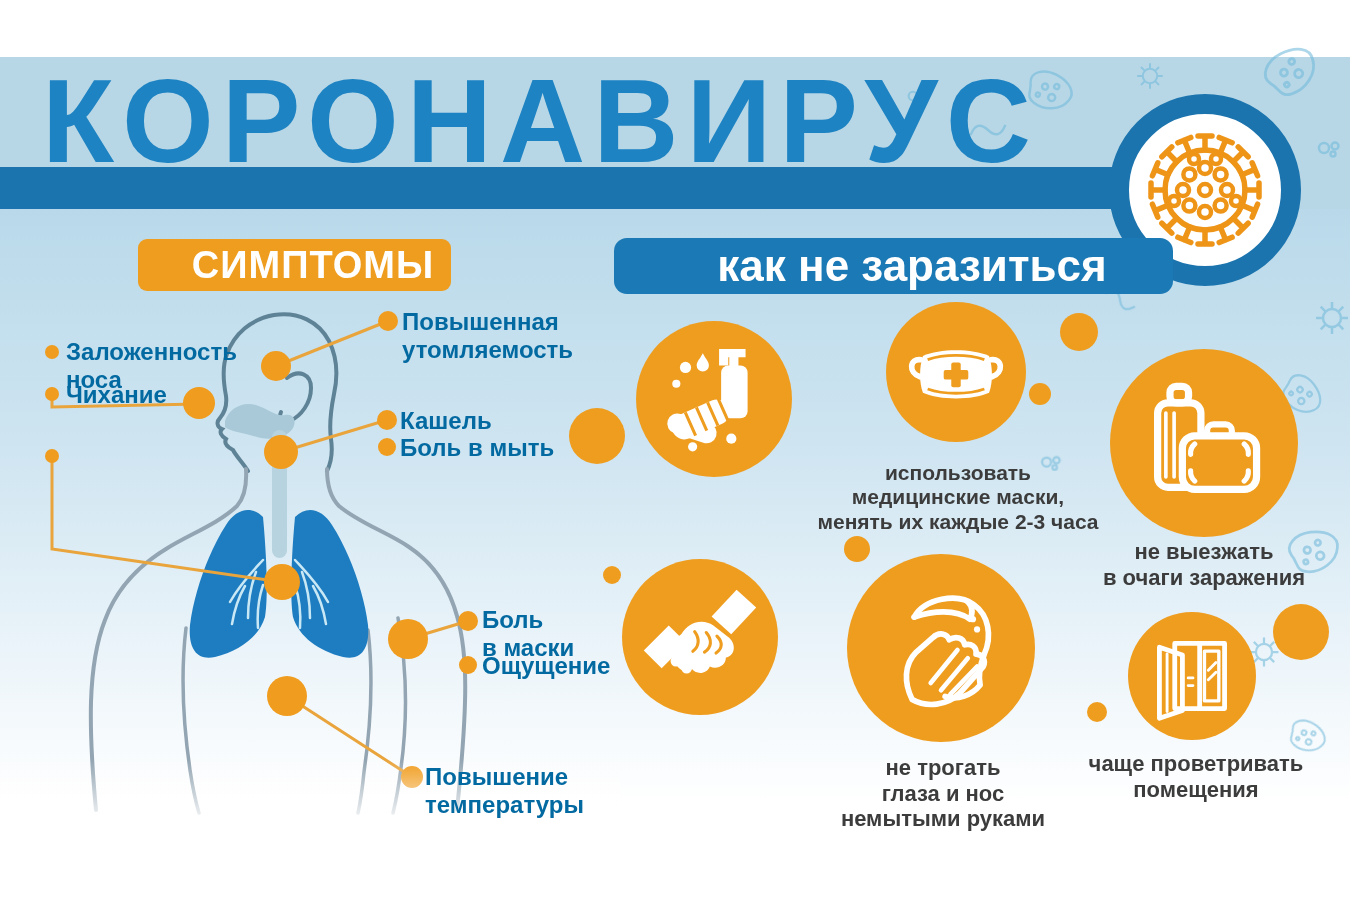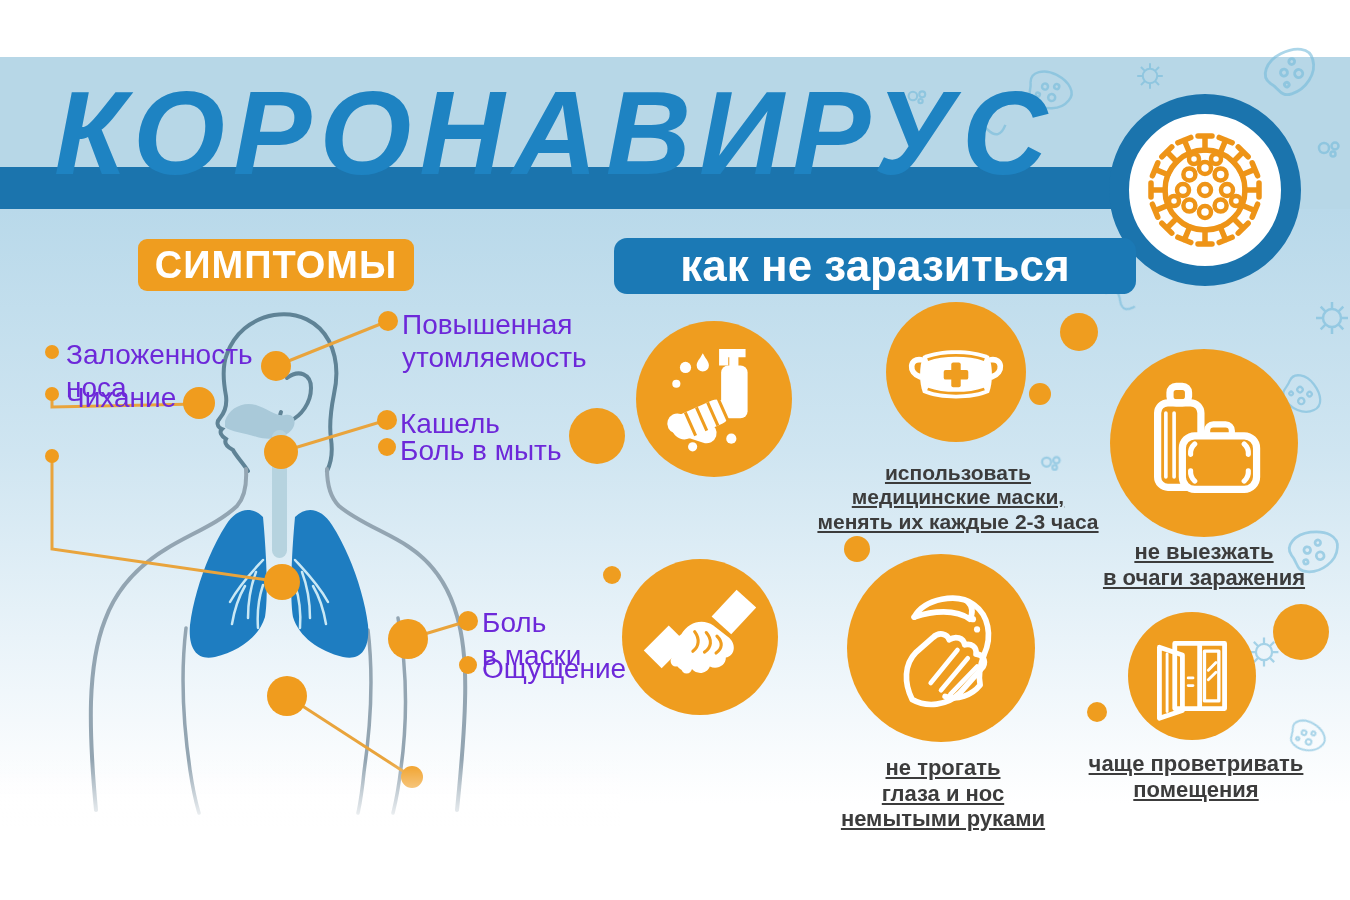--- a/index.html
+++ b/index.html
@@ -6,31 +6,31 @@
   .canvas{position:relative;width:1350px;height:900px;background:#ffffff;overflow:hidden;
           font-family:"Liberation Sans", sans-serif;}
   .band{position:absolute;left:0;top:57px;width:1350px;height:152px;background:#b7d7e7;}
   .bar{position:absolute;left:0;top:167px;width:1118px;height:42px;background:#1b74ad;}
   .main-bg{position:absolute;left:0;top:209px;width:1350px;height:691px;
            background:linear-gradient(180deg,#b9d9ea 0%,#cfe5f1 35%,#e9f3f9 62%,#ffffff 86%);}
   .fade{position:absolute;left:0;top:760px;width:620px;height:80px;
         background:linear-gradient(180deg,rgba(255,255,255,0),#ffffff 85%);}
   .title{position:absolute;left:36px;top:56px;line-height:118px;font-size:118px;font-weight:bold;
          letter-spacing:8px;color:#1e83c2;white-space:nowrap;}
-  .badge{position:absolute;display:flex;align-items:center;justify-content:center;color:#fff;}
+  .badge{position:absolute;display:flex;align-items:center;justify-content:center;color:#fff;padding-left:37px;}
   .badge-symptoms{left:138px;top:239px;width:276px;height:52px;background:#ef9d1f;border-radius:9px;
                   font-weight:bold;font-size:38px;letter-spacing:1px;}
   .badge-prevention{left:614px;top:238px;width:522px;height:56px;background:#1b79b5;border-radius:13px;
                   font-weight:600;font-size:44px;}
   .art{position:absolute;left:0;top:0;width:1350px;height:900px;}
-  .sym{position:absolute;color:#6d28d9;font-weight:normal;font-size:28px;line-height:1.18;white-space:pre-line;}
+  .sym{position:absolute;color:#0369a1;font-weight:bold;font-size:24px;line-height:1.18;white-space:pre-line;}
   .pcircle{position:absolute;background:#ef9d1f;border-radius:50%;transform:translate(-50%,-50%);
            display:flex;align-items:center;justify-content:center;}
   .pcap{position:absolute;color:#3c3c3c;font-weight:600;font-size:22px;line-height:1.16;
-        white-space:pre-line;text-align:center;transform:translateX(-50%);width:380px;text-decoration:underline;}
+        white-space:pre-line;text-align:center;transform:translateX(-50%);width:380px;}
   .pcap.small{font-size:21px;width:360px;}
 </style>
 </head>
 <body>
 
 <div class="canvas">
 
   <div class="band"></div>
   <div class="main-bg"></div>
   <div class="bar"></div>
@@ -175,34 +175,36 @@
       <circle cx="1040" cy="394" r="11"></circle>
       <circle cx="857" cy="549" r="13"></circle>
       <circle cx="612" cy="575" r="9"></circle>
       <circle cx="1097" cy="712" r="10"></circle>
       <circle cx="1301" cy="632" r="28"></circle>
     </g>
   </svg>
 
   <div class="fade"></div>
 
-  <h1 class="title" style="margin:18px;font-style:italic;">КОРОНАВИРУС</h1>
+  <h1 class="title" style="margin:6px;">КОРОНАВИРУС</h1>
   <div class="badge badge-symptoms">СИМПТОМЫ</div>
   <div class="badge badge-prevention">как не заразиться</div>
 
   <div class="sym" style="left:66px;top:338px">Заложенность
 носа</div>
   <div class="sym" style="left:66px;top:381px">Чихание</div>
   <div class="sym" style="left:402px;top:308px">Повышенная
 утомляемость</div>
   <div class="sym" style="left:400px;top:407px">Кашель</div>
   <div class="sym" style="left:400px;top:434px">Боль в мыть</div>
   <div class="sym" style="left:482px;top:606px">Боль
 в маски</div>
   <div class="sym" style="left:482px;top:652px">Ощущение</div>
+  <div class="sym" style="left:425px;top:763px">Повышение
+температуры</div>
 
   <div class="pcircle" style="left:714px;top:399px;width:156px;height:156px">
     <svg width="112" height="112" viewBox="0 0 110 110">
       <g fill="#ffffff">
         <rect x="62" y="22" width="26" height="52" rx="7"></rect>
         <rect x="70" y="8" width="9" height="16" rx="2"></rect>
         <path d="M60,6 h26 v8 h-17 v8 h-9 z"></path>
         <path d="M44,10 c3,6 6,8 6,12 a6,6 0 1 1 -12,0 c0,-4 3,-6 6,-12 z"></path>
         <circle cx="27" cy="24" r="5.5"></circle>
         <circle cx="18" cy="40" r="4"></circle>

